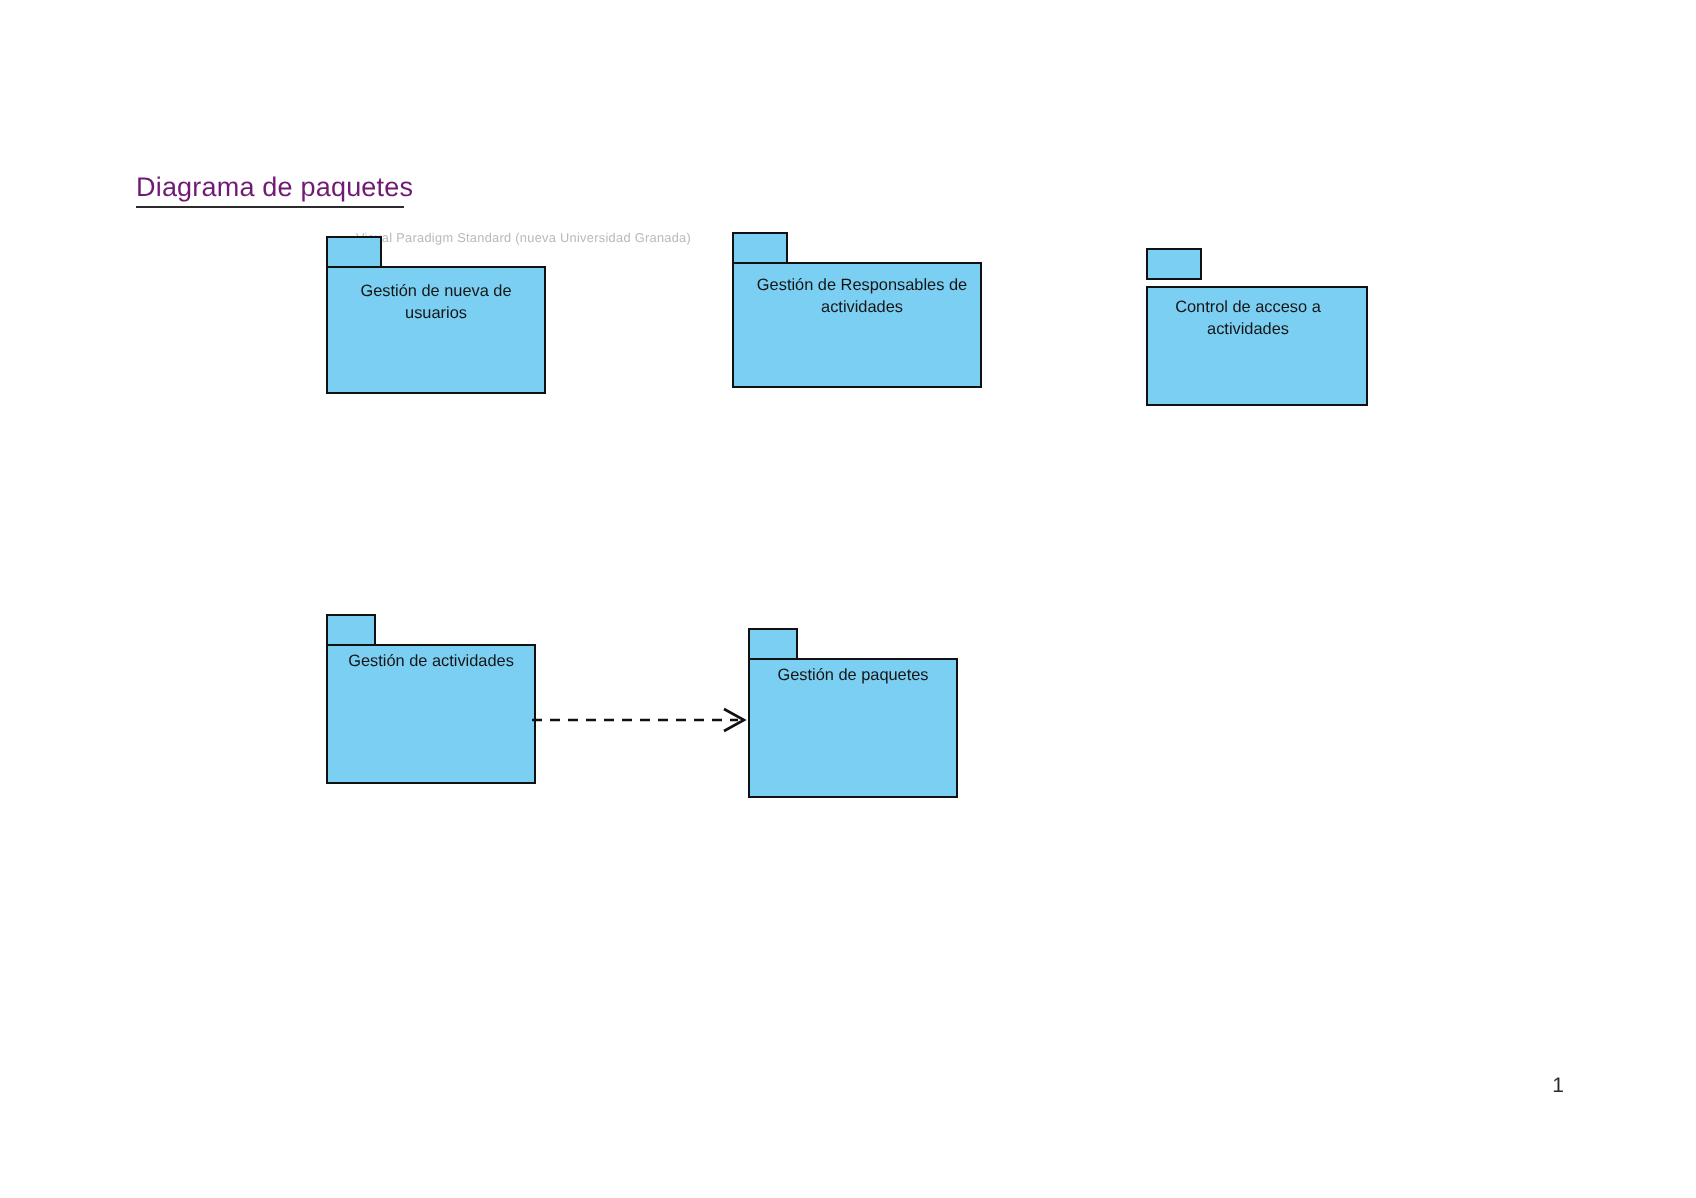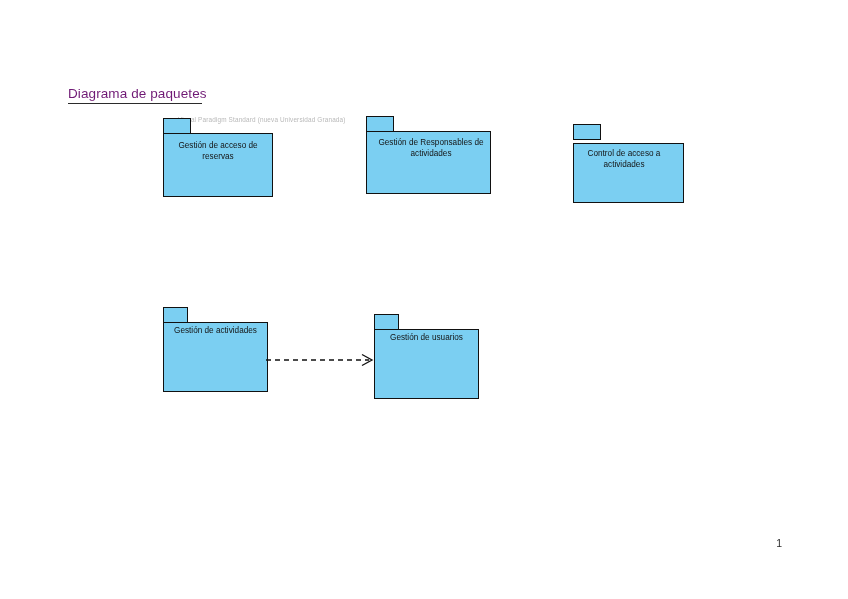--- a/index.html
+++ b/index.html
@@ -101,21 +101,21 @@
 <div class="page">
 
   <div class="doc-title">Diagrama de paquetes</div>
   <div class="doc-title-underline"></div>
 
   <div class="watermark">Visual Paradigm Standard (nueva Universidad Granada)</div>
 
   <div class="pkg" style="left:163px; top:118px; width:110px; height:79px;">
     <div class="pkg-tab" style="width:28px; height:16px;"></div>
     <div class="pkg-body" style="top:15px; width:110px; height:64px;"></div>
-    <div class="pkg-label" style="top:23px;">Gestión de acceso de reservas</div>
+    <div class="pkg-label" style="top:23px;">Gestión de nueva de usuarios</div>
   </div>
 
   <div class="pkg" style="left:366px; top:116px; width:130px; height:78px;">
     <div class="pkg-tab" style="width:28px; height:16px;"></div>
     <div class="pkg-body" style="top:15px; width:125px; height:63px;"></div>
     <div class="pkg-label" style="top:22px;">Gestión de Responsables de actividades</div>
   </div>
 
   <div class="pkg" style="left:573px; top:124px; width:102px; height:79px;">
     <div class="pkg-tab" style="width:28px; height:16px;"></div>
@@ -125,21 +125,21 @@
 
   <div class="pkg" style="left:163px; top:307px; width:105px; height:85px;">
     <div class="pkg-tab" style="width:25px; height:16px;"></div>
     <div class="pkg-body" style="top:15px; width:105px; height:70px;"></div>
     <div class="pkg-label" style="top:19px;text-align:center;">Gestión de actividades</div>
   </div>
 
   <div class="pkg" style="left:374px; top:314px; width:105px; height:85px;">
     <div class="pkg-tab" style="width:25px; height:16px;"></div>
     <div class="pkg-body" style="top:15px; width:105px; height:70px;"></div>
-    <div class="pkg-label" style="top:19px;">Gestión de usuarios</div>
+    <div class="pkg-label" style="top:19px;">Gestión de paquetes</div>
   </div>
 
   <svg class="dep-arrow" style="left:266px; top:352px; width:112px; height:16px;" viewBox="0 0 112 16" xmlns="http://www.w3.org/2000/svg">
     <line x1="0" y1="8" x2="103" y2="8" stroke="#111111" stroke-width="1.3" stroke-dasharray="5,4"></line>
     <polyline points="96,2.5 106,8 96,13.5" fill="none" stroke="#111111" stroke-width="1.3"></polyline>
   </svg>
 
   <div class="page-number">1</div>
 
 </div>

